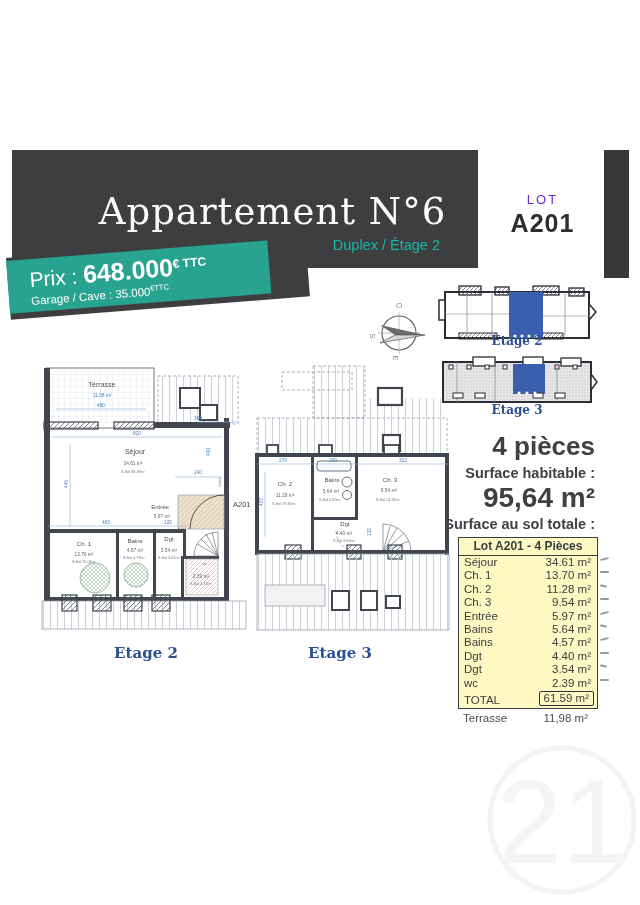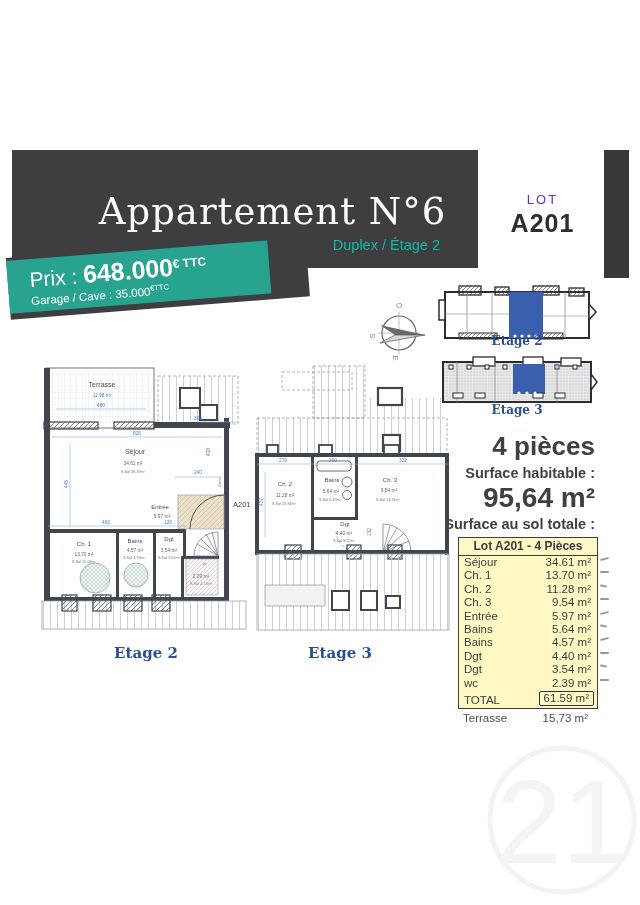--- a/index.html
+++ b/index.html
@@ -220,21 +220,21 @@
       <div class="tick"></div>
     <div class="tick"></div>
       <div class="tick"></div>
     <div class="tick"></div>
       <div class="tick"></div>
     <div class="tick"></div>
       <div class="tick"></div>
   </div>
   <div class="terrasse-row">
     <span>Terrasse</span>
-    <span>15,73 m²</span>
+    <span>11,98 m²</span>
   </div>
 
   <svg style="left:40px;top:362px;" width="212" height="276" viewBox="0 0 212 276">
     <defs>
       <pattern id="grid6" width="6" height="6" patternUnits="userSpaceOnUse">
         <path d="M6,0 H0 V6" stroke="#ccd2da" stroke-width="0.5" fill="none"></path>
       </pattern>
       <pattern id="vlin" width="7" height="7" patternUnits="userSpaceOnUse">
         <line x1="3.5" y1="0" x2="3.5" y2="7" stroke="#bfc5cf" stroke-width="0.8"></line>
       </pattern>

